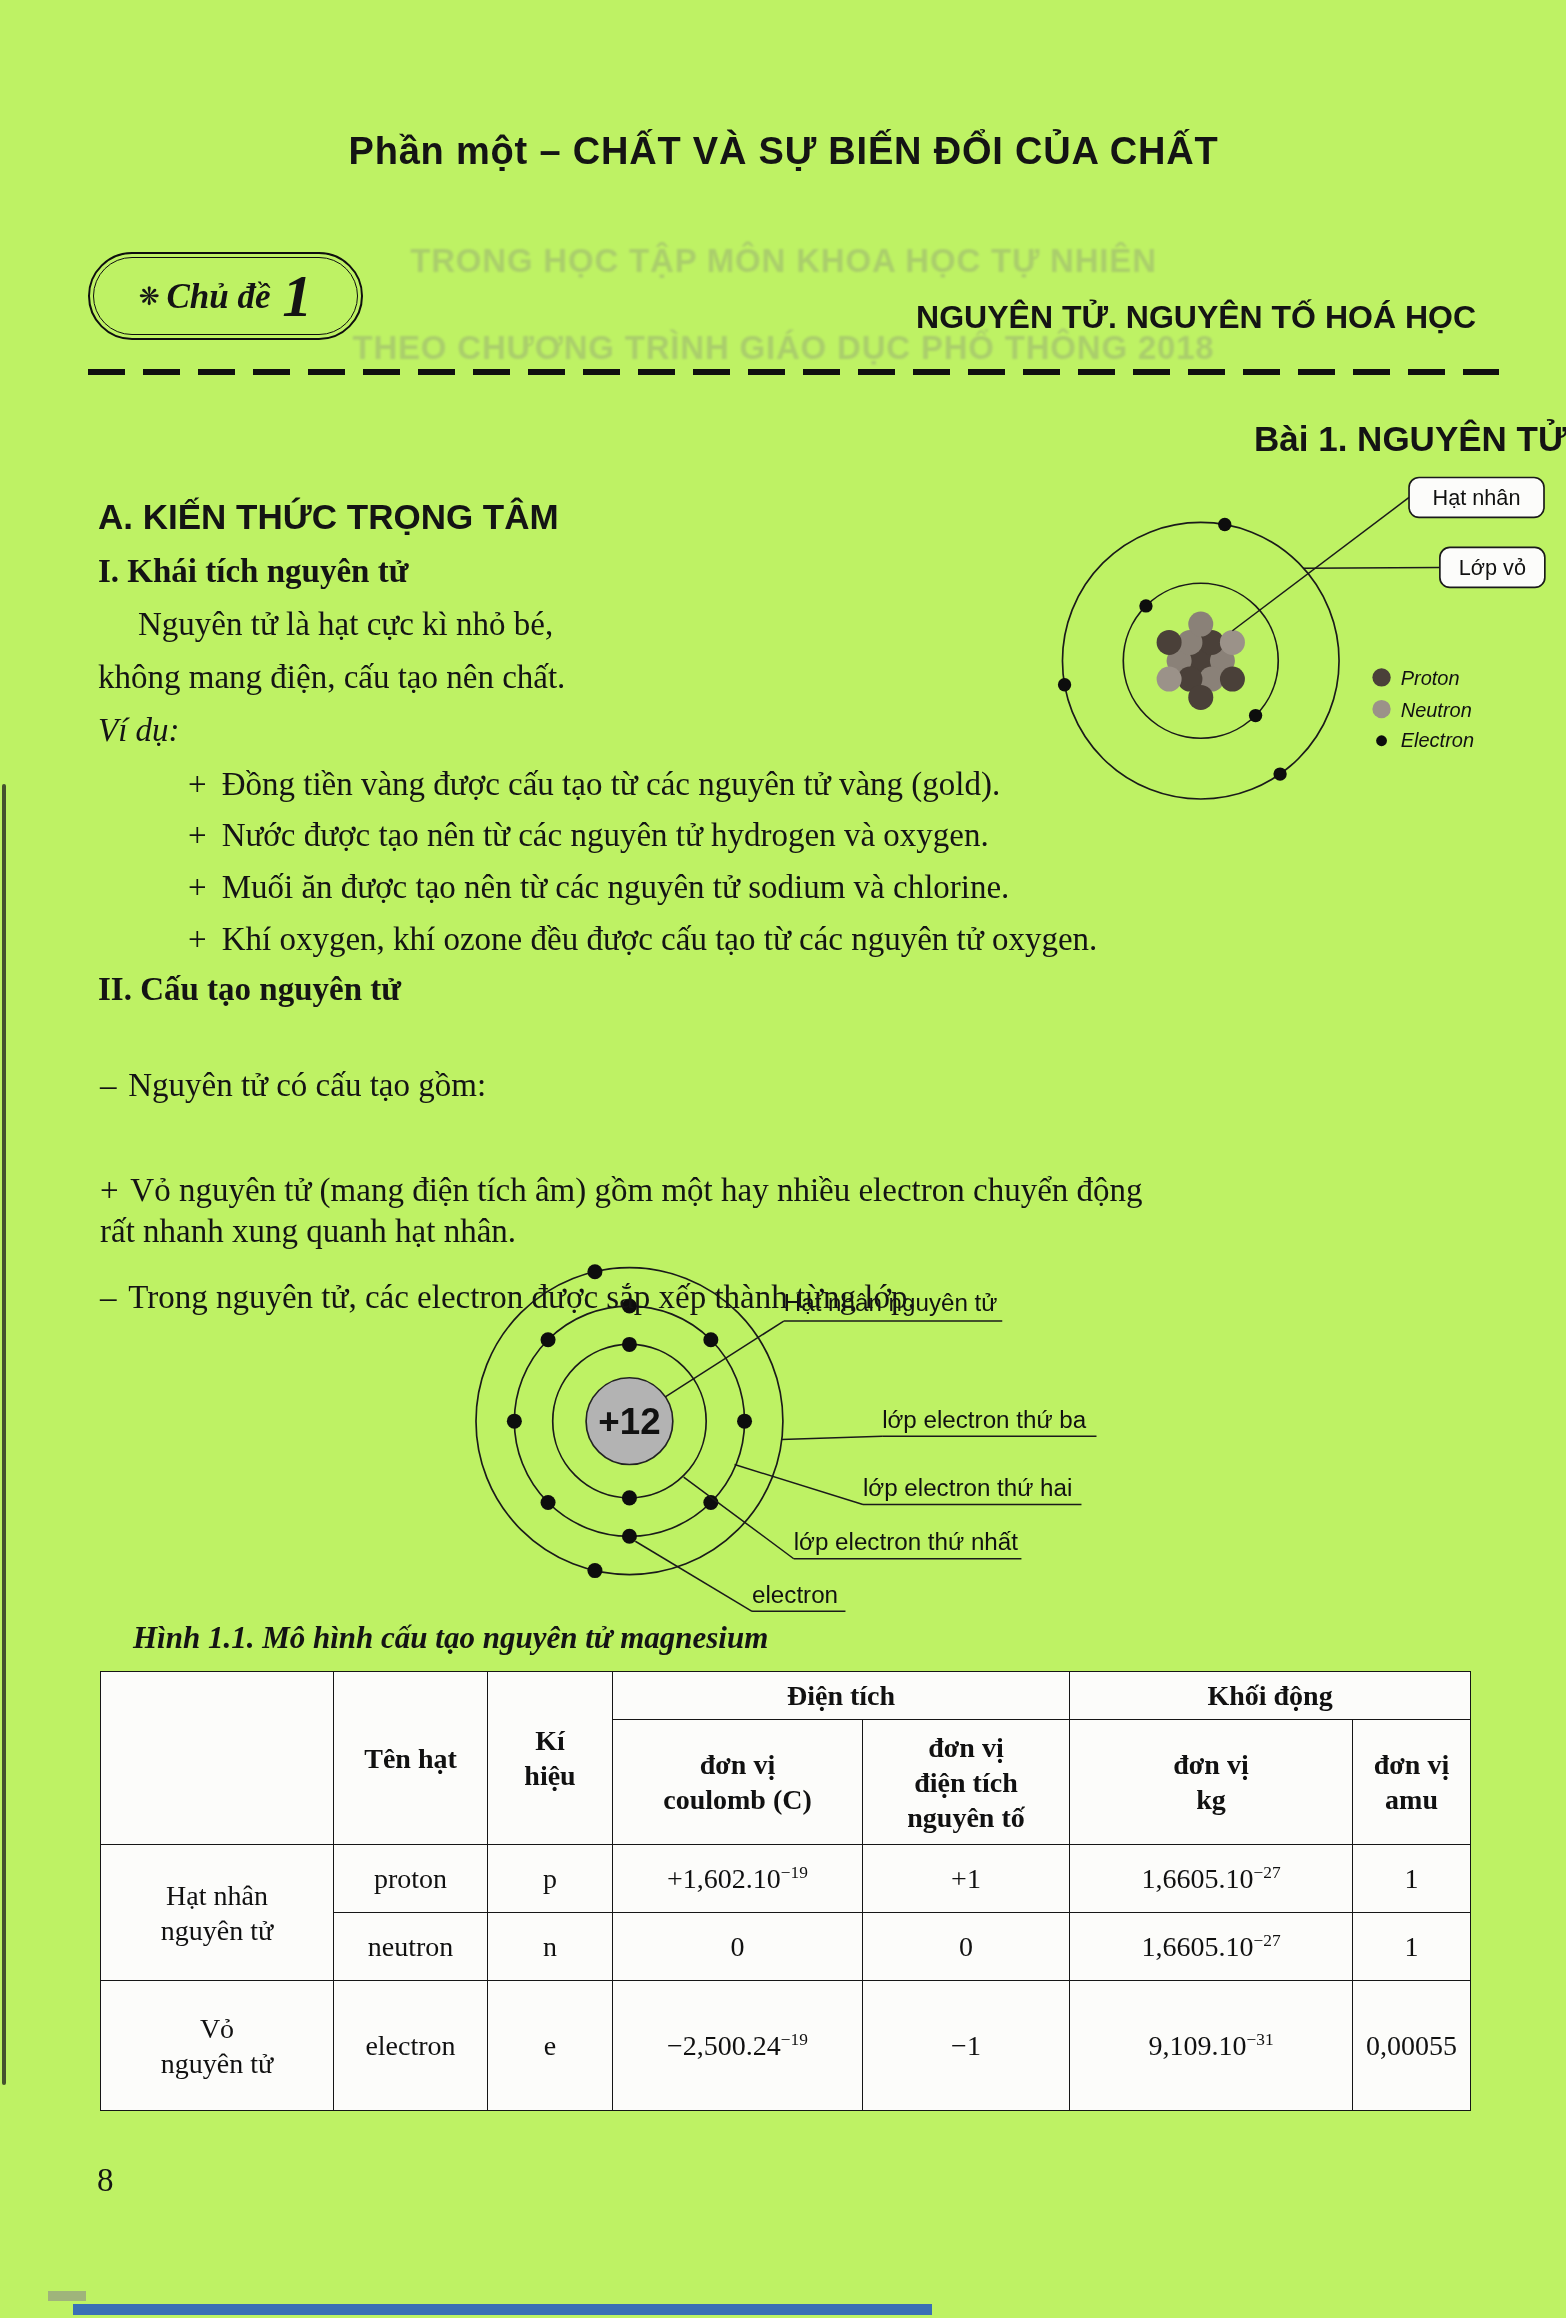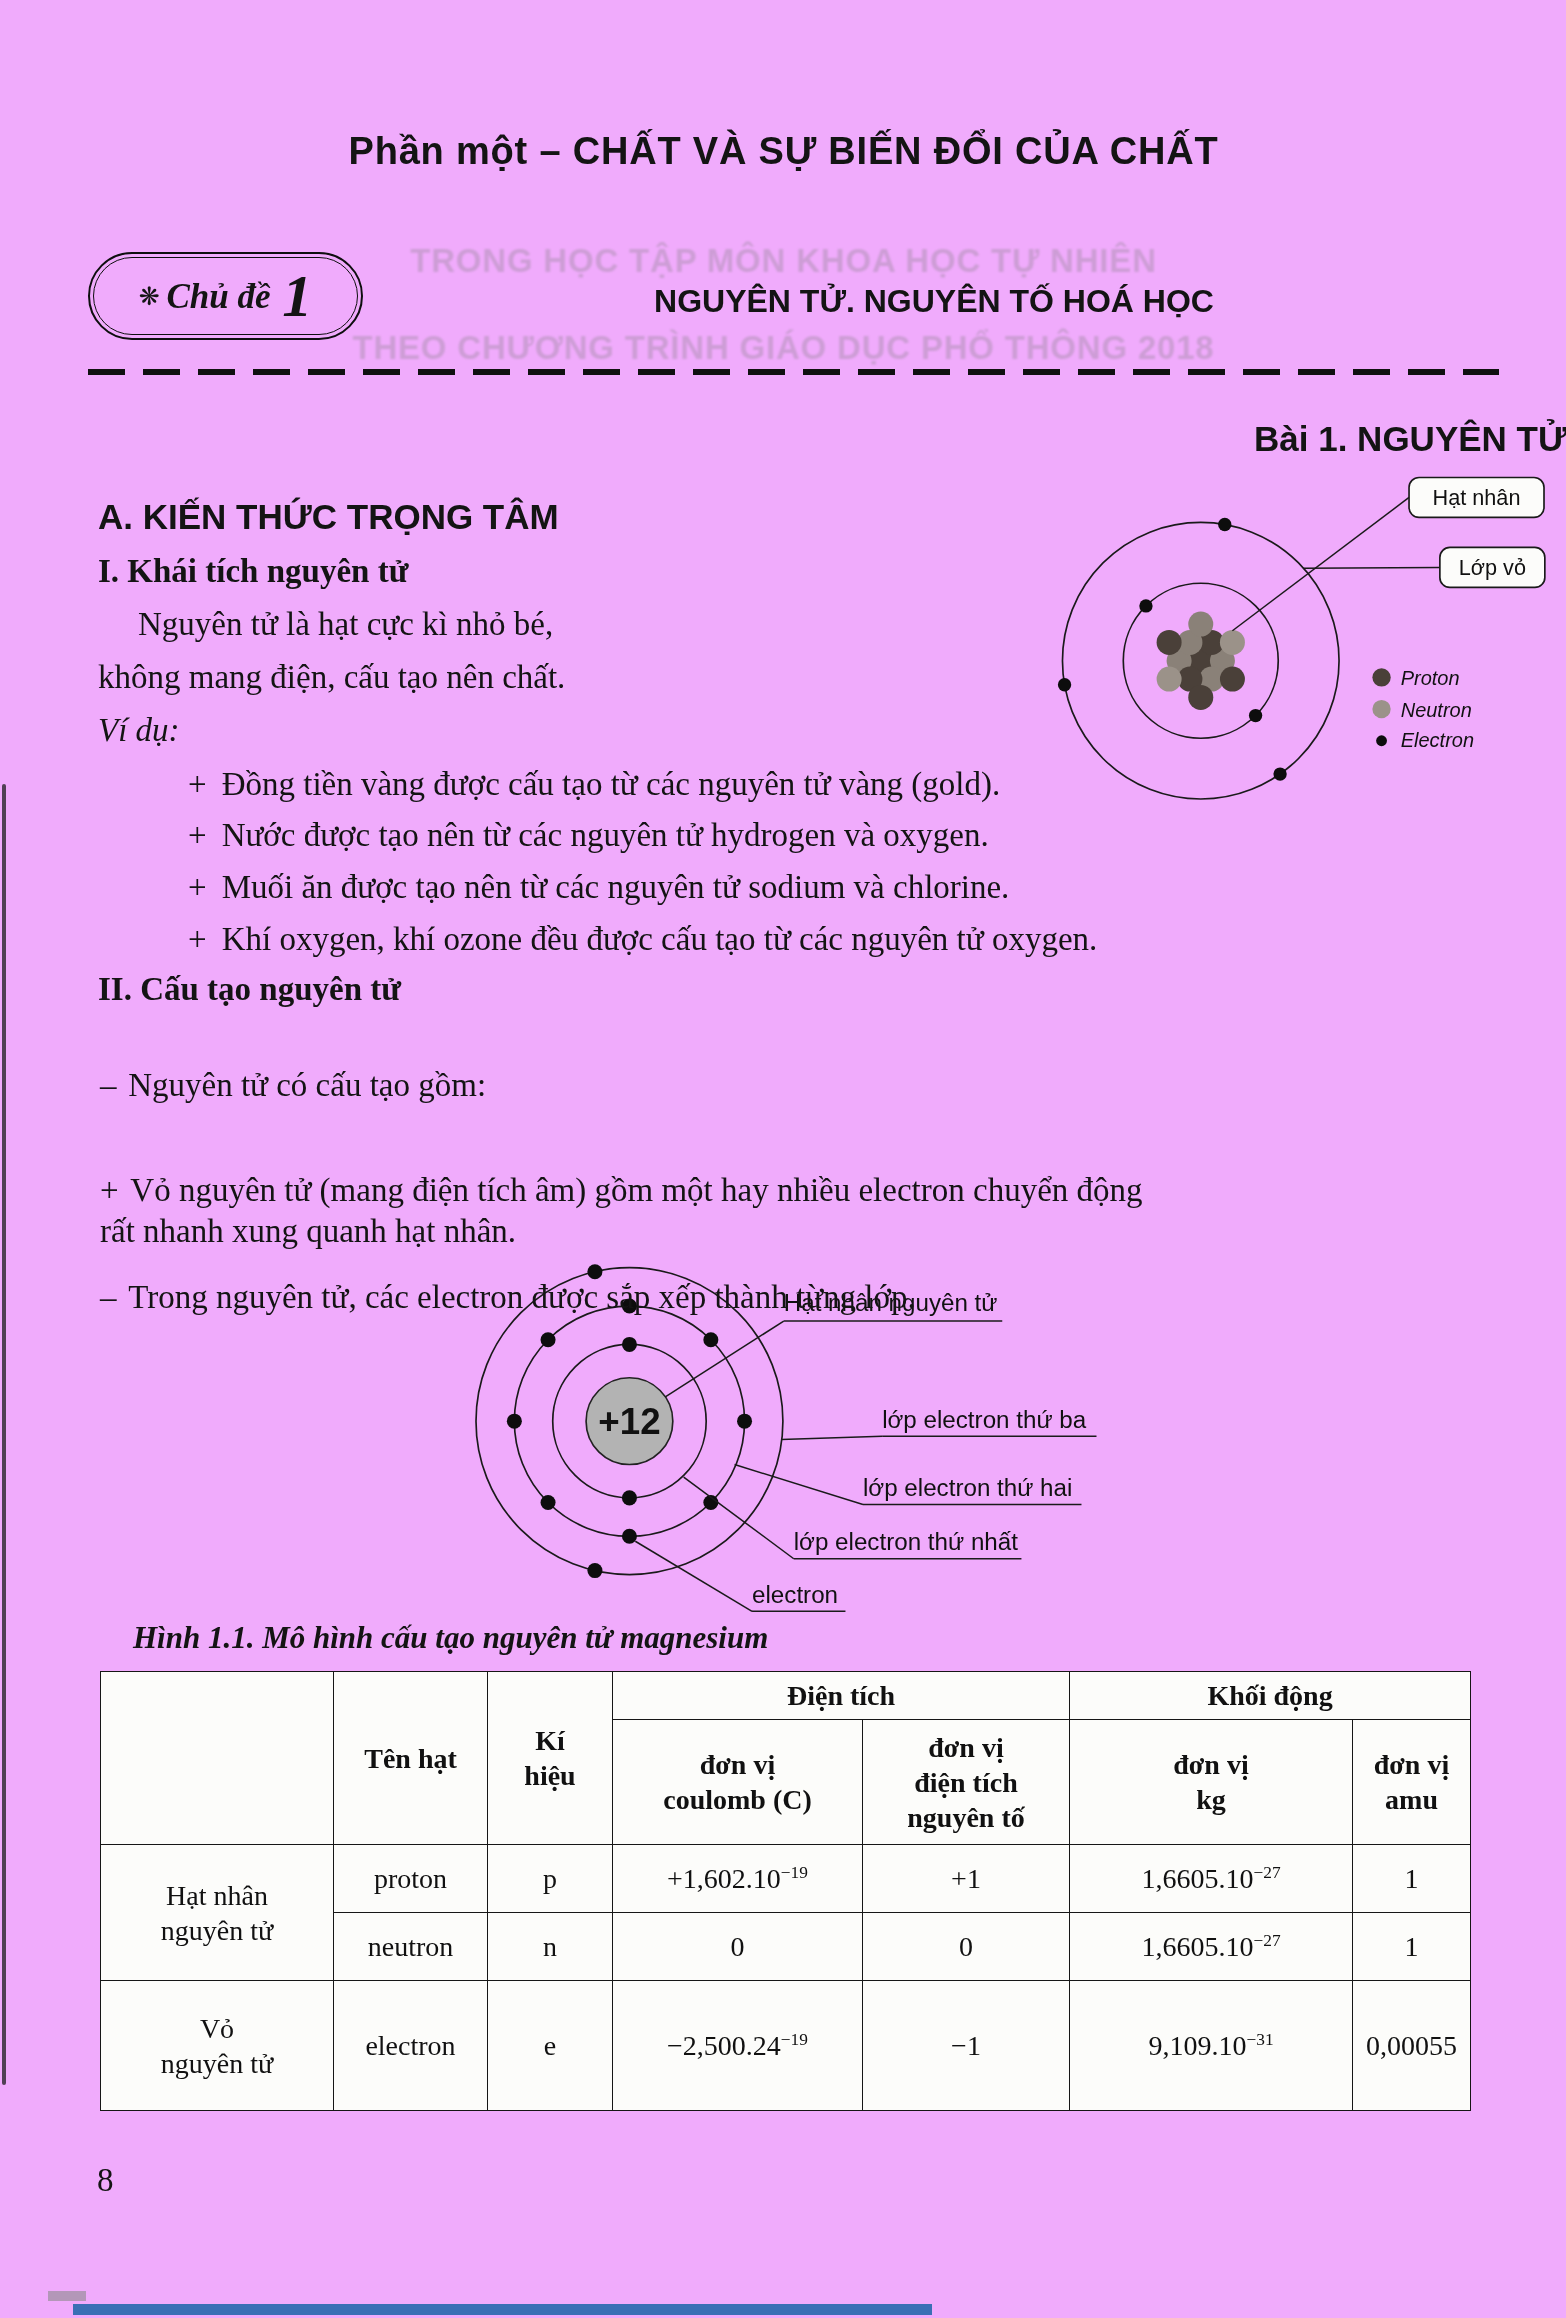--- a/index.html
+++ b/index.html
@@ -1,31 +1,31 @@
 <!DOCTYPE html>
 <html style="font-size:13.3px"><head>
 <meta charset="utf-8">
 <style>
   *{margin:0;padding:0;box-sizing:border-box}
   body{margin:0;background:#e9e9e6}
-  .page{position:relative;width:1567px;height:2319px;background:#f0abfc;overflow:hidden;
+  .page{position:relative;width:1567px;height:2319px;background:#bef264;overflow:hidden;
         color:#141414;font-family:"Liberation Serif","DejaVu Serif",serif}
   .abs{position:absolute}
 
   .t-part{top:130px;left:0;width:100%;text-align:center;
           font:900 38px/1.15 "Liberation Sans","DejaVu Sans",sans-serif;letter-spacing:0.8px}
   .ghost{left:200px;width:1167px;text-align:center;color:#7d7d7d;opacity:.3;filter:blur(1px);
          font:700 33px/1.1 "Liberation Sans","DejaVu Sans",sans-serif;letter-spacing:0.8px;z-index:0}
   .badge{top:252px;left:88px;width:275px;height:88px;border:2.5px solid #0e0e0e;border-radius:47px;
          display:flex;align-items:center;justify-content:center;gap:6.7px;z-index:2}
   .badge::after{content:"";position:absolute;inset:3.3px;border:1.7px solid #0e0e0e;border-radius:42px}
   .badge-star{font:25px/1 "DejaVu Sans",sans-serif}
   .badge-label{font:italic 700 35px/1 "Liberation Serif","DejaVu Serif",serif}
   .badge-num{font:italic 800 60px/1 "Liberation Serif","DejaVu Serif",serif;margin-left:5px}
-  .topic-title{top:283px;left:392px;width:1084px;text-align:center;z-index:2;
+  .topic-title{top:299px;left:392px;width:1084px;text-align:right;z-index:2;
                font:800 32px/1.15 "Liberation Sans","DejaVu Sans",sans-serif}
   .dash-rule{top:369px;left:88px;width:1411px;height:5.8px;z-index:2;
              background:repeating-linear-gradient(90deg,#101010 0 37px,transparent 37px 55px)}
   .t-lesson{top:419px;left:0;width:100%;text-align:right;
             font:800 35px/1.15 "Liberation Sans","DejaVu Sans",sans-serif}
   .t-sectionA{top:497px;left:98px;font:800 35px/1.15 "Liberation Sans","DejaVu Sans",sans-serif}
   .t-sub{left:98px;font:700 33px/1.2 "Liberation Serif","DejaVu Serif",serif}
   .body{font:33px/1.24 "Liberation Serif","DejaVu Serif",serif;z-index:2}
   .marker{margin-right:11.7px}
   .exline{left:188px}

